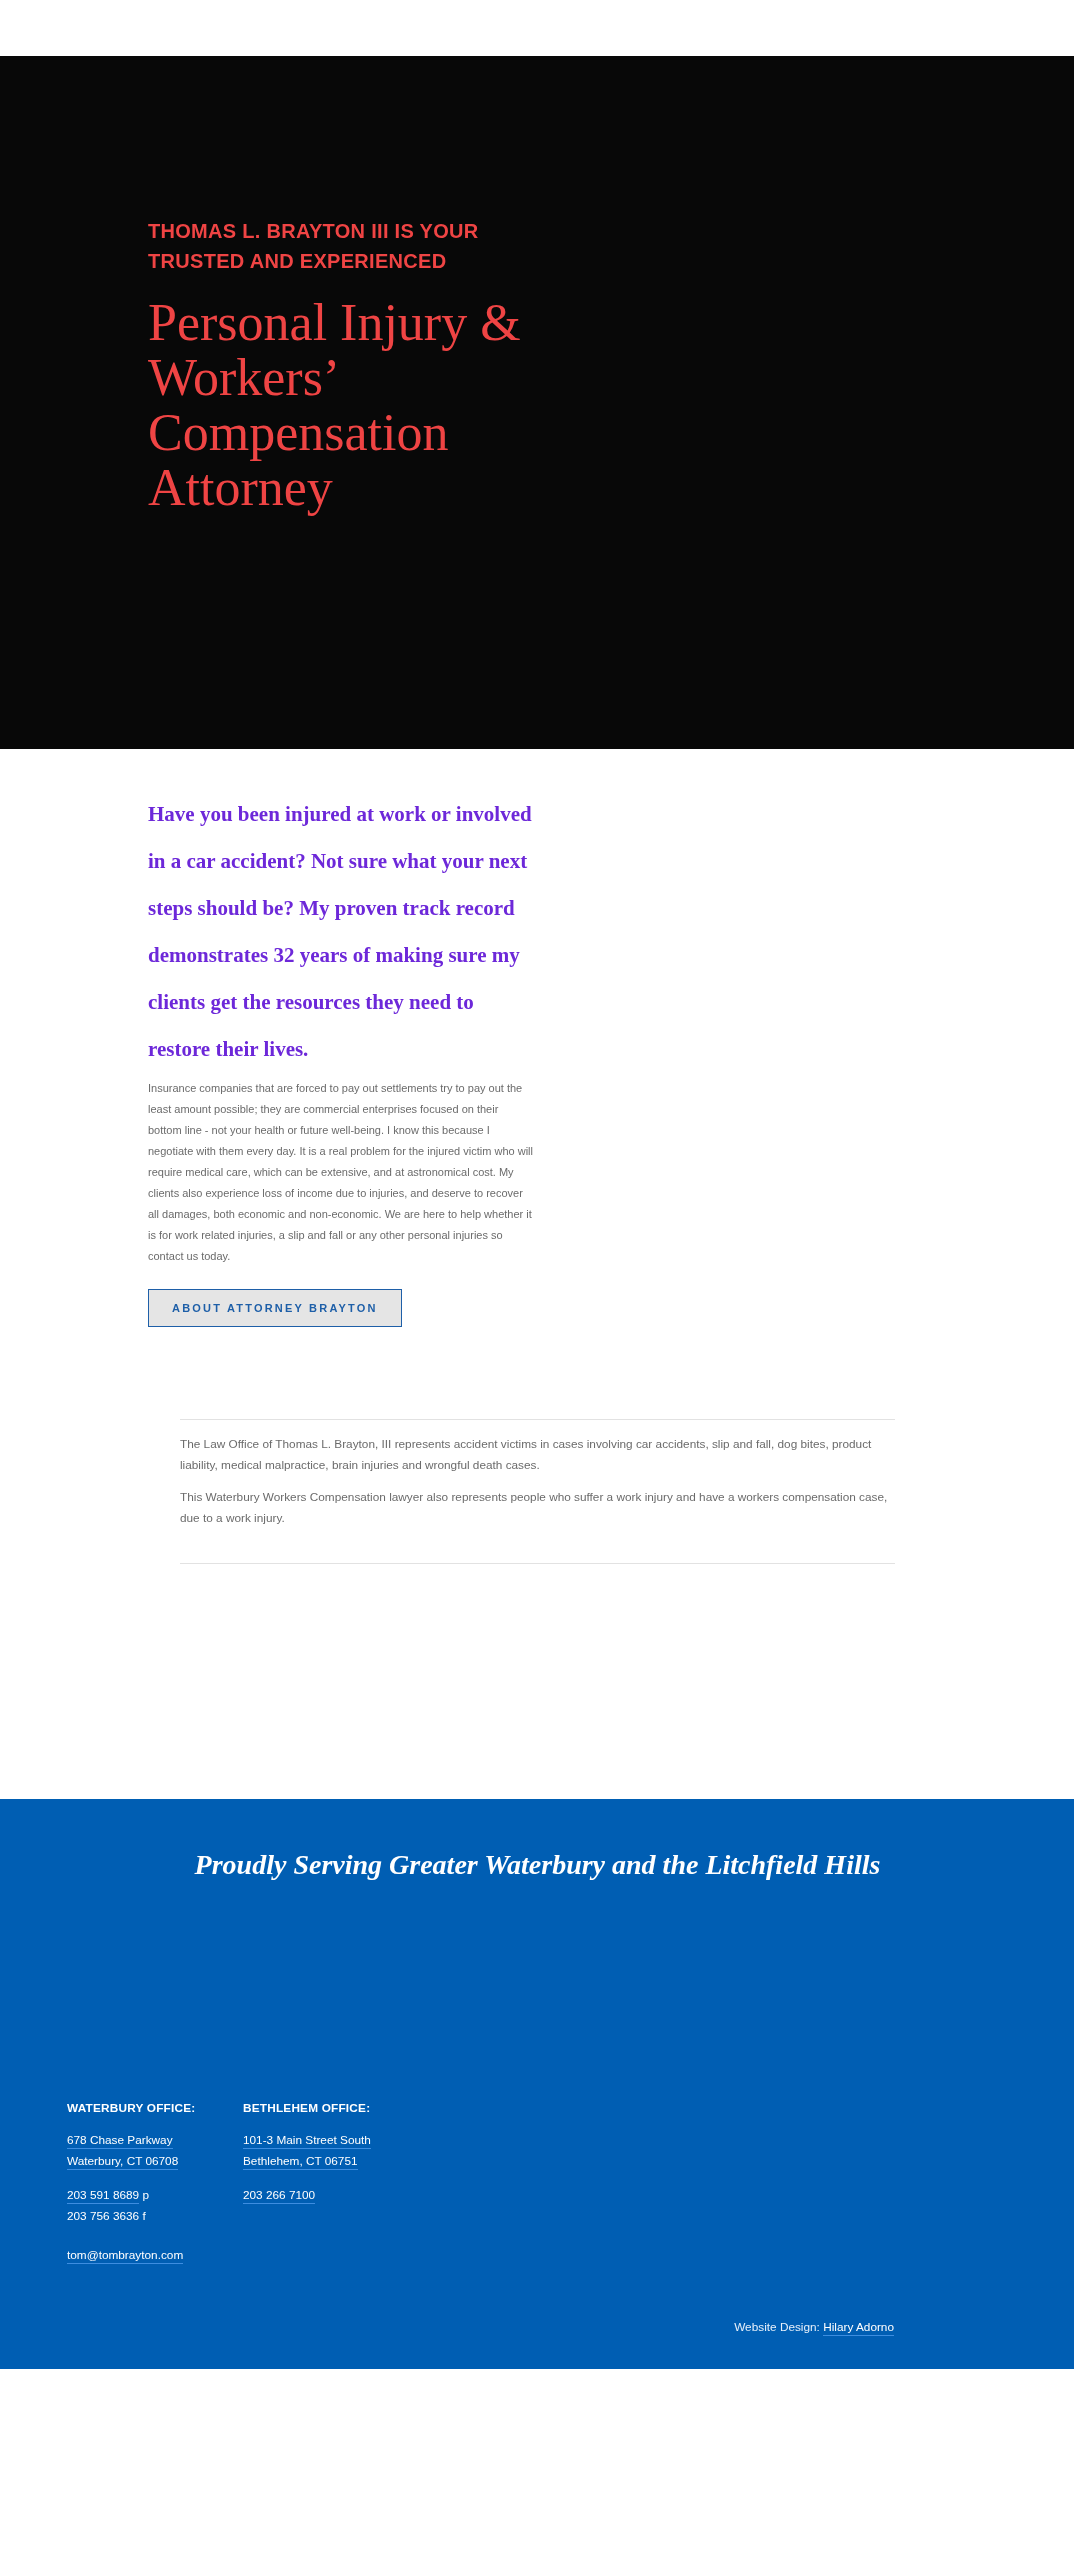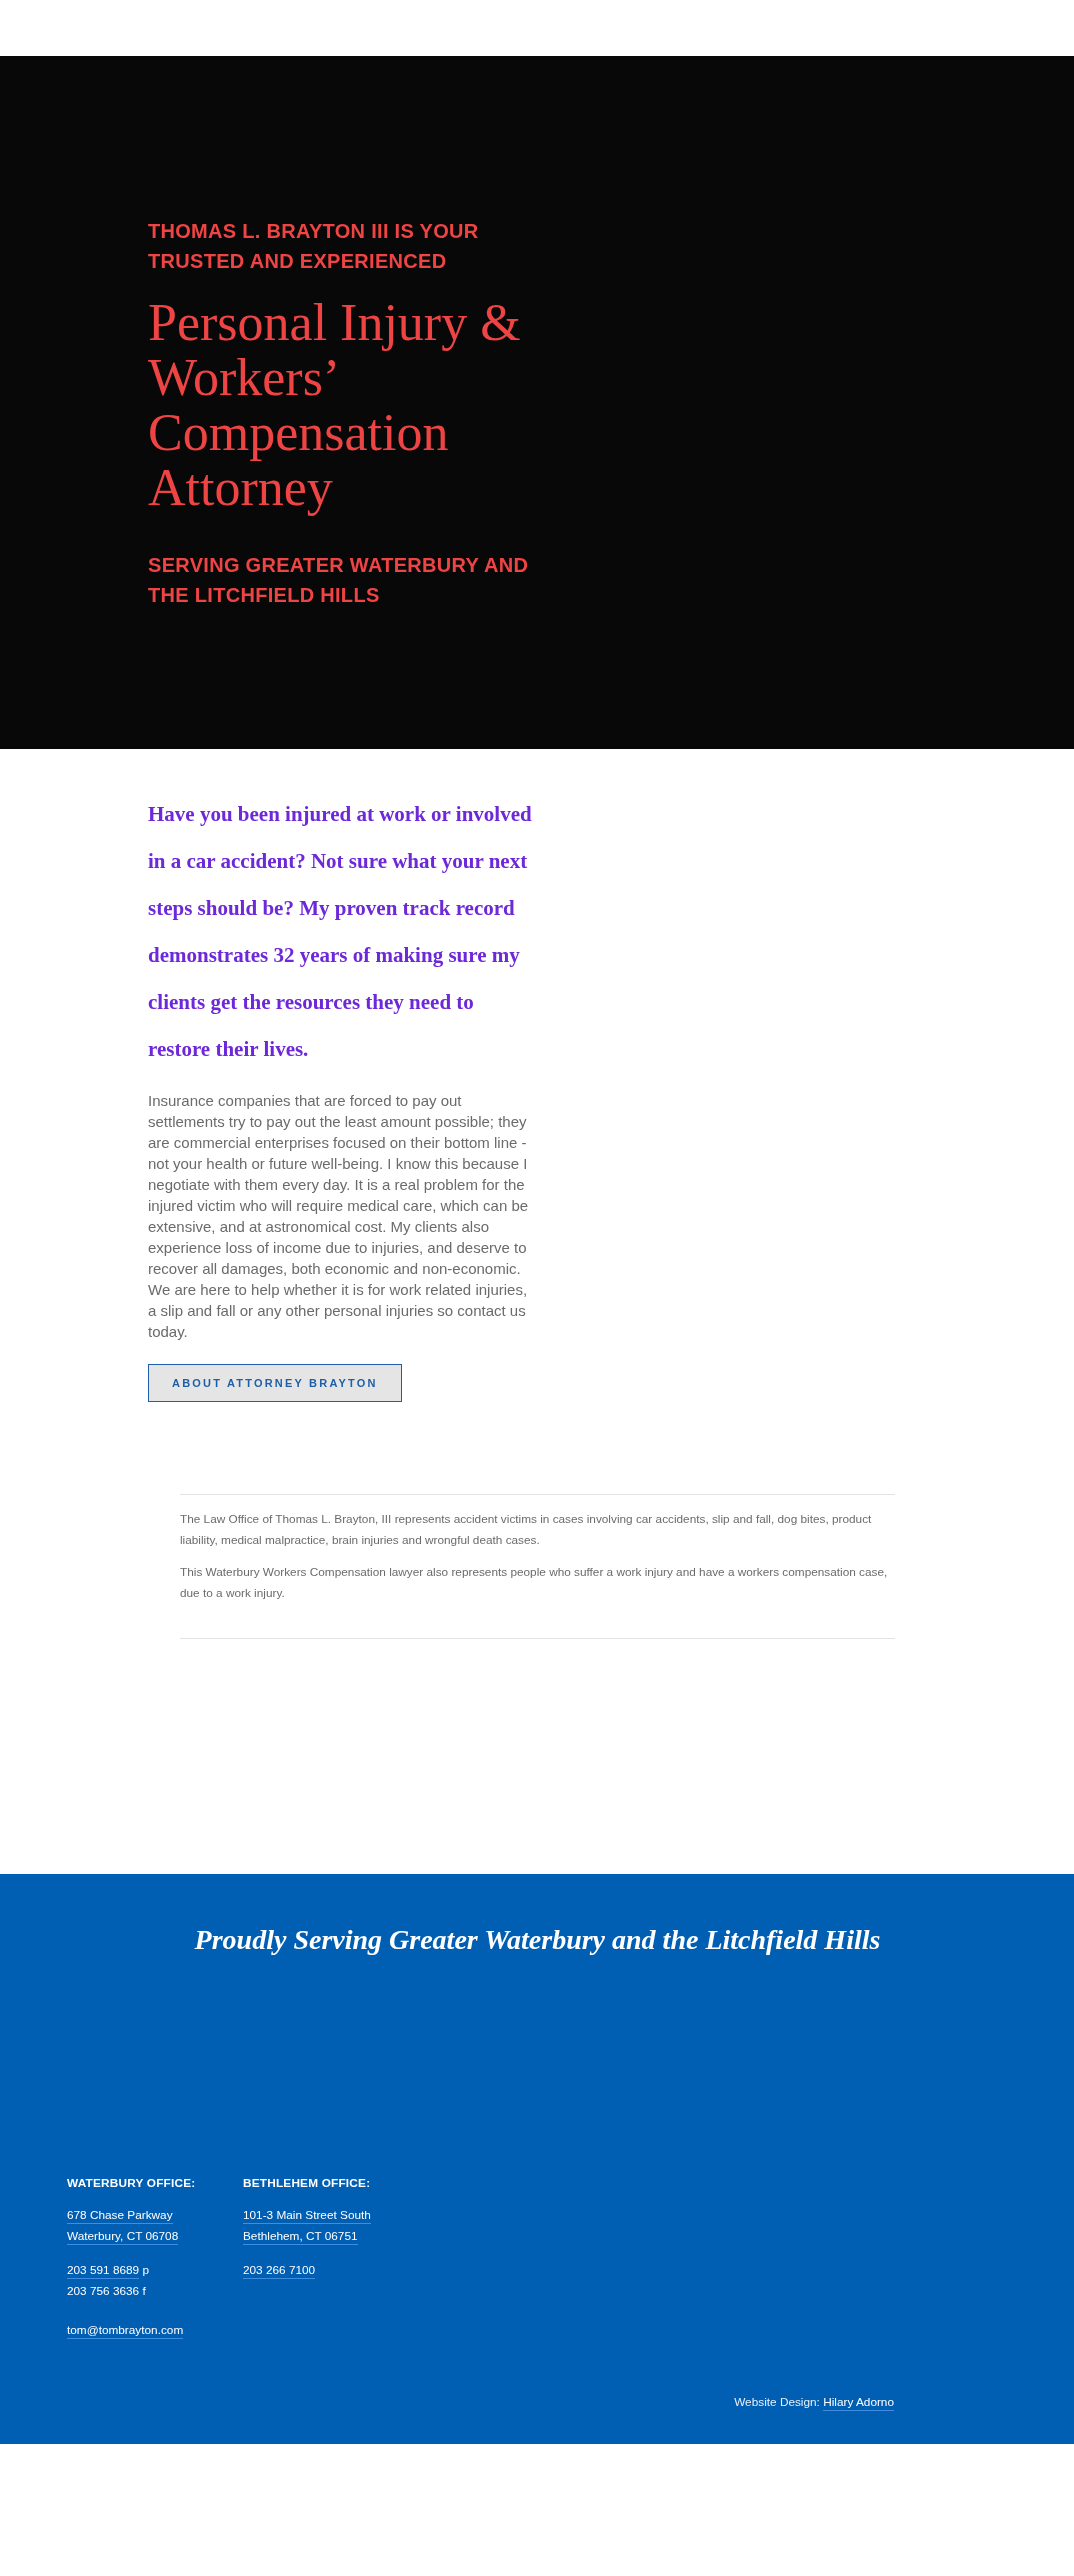--- a/index.html
+++ b/index.html
@@ -45,23 +45,23 @@
     }
     .intro-lead {
       font-family: "Liberation Serif", serif;
       font-weight: 700;
       color: #6d28d9;
       font-size: 21px;
       line-height: 47px;
       width: 386px;
     }
     .intro-body {
-      margin-top: 17px;
+      margin-top: 5px;
       width: 386px;
-      font-size: 15px;
+      font-size: 11px;
       line-height: 21px;
       color: #6b6b6b;
     }
     .about-btn {
       display: inline-block;
       margin-top: 22px;
       border: 1.7px solid #1e5fa8;
       color: #1e5fa8;
       background: #e5e5e5;
       font-family: "Liberation Sans", sans-serif;
@@ -137,21 +137,20 @@
     }
   </style>
 </head>
 <body>
 
 <div class="top-bar"></div>
 
 <section class="hero">
   <h2 class="hero-eyebrow">Thomas L. Brayton III is your trusted and experienced</h2>
   <h1 class="hero-title">Personal Injury &amp; Workers’ Compensation Attorney</h1>
-  <h2 class="hero-sub">Serving Greater Waterbury and the Litchfield Hills</h2>
 </section>
 
 <section class="intro">
   <h2 class="intro-lead">Have you been injured at work or involved in a car accident?  Not sure what your next steps should be? My proven track record demonstrates 32 years of making sure my clients get the resources they need to restore their lives.</h2>
   <p class="intro-body">Insurance companies that are forced to pay out settlements try to pay out the least amount possible; they are commercial enterprises focused on their bottom line - not your health or future well-being. I know this because I negotiate with them every day.  It is a real problem for the injured victim who will require medical  care, which can be extensive, and at astronomical cost. My clients also experience loss of  income due to injuries, and deserve to  recover all damages, both economic and non-economic. We are here to help whether it is for work related injuries, a slip and fall or any other personal injuries so contact us today.</p>
   <a class="about-btn">About Attorney Brayton</a>
 </section>
 
 <section class="practice">
   <p>The Law Office of Thomas L. Brayton, III represents accident victims in cases involving car accidents, slip and fall, dog bites, product liability, medical malpractice, brain injuries and wrongful death cases.</p>

